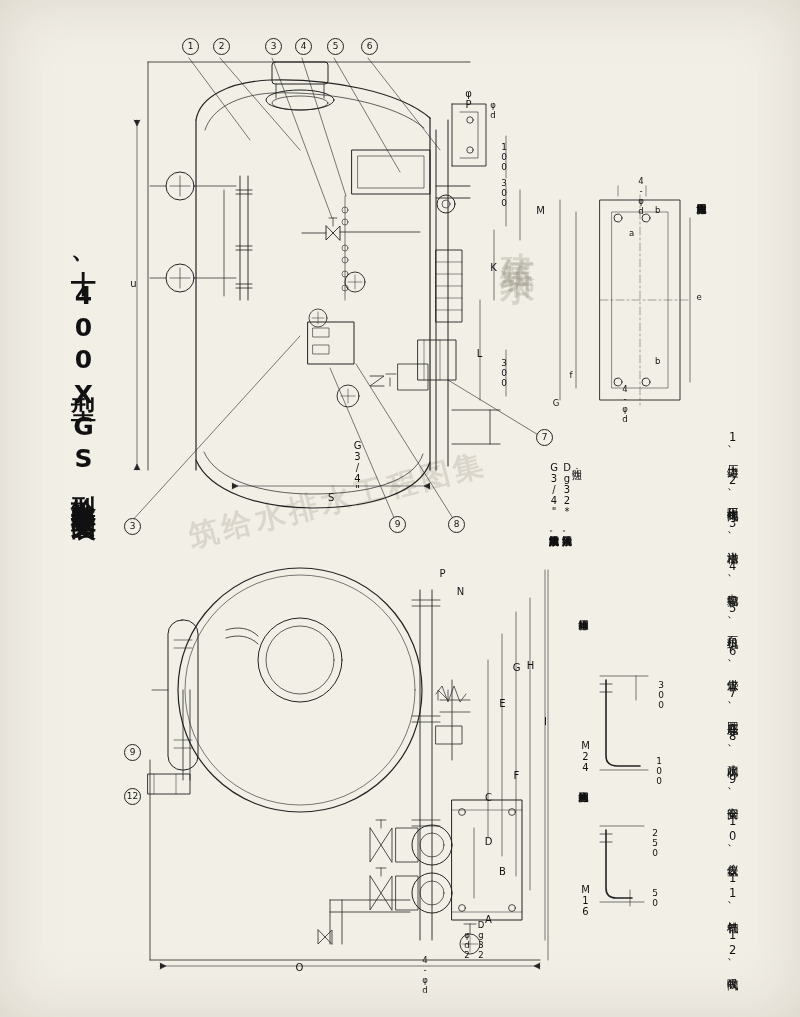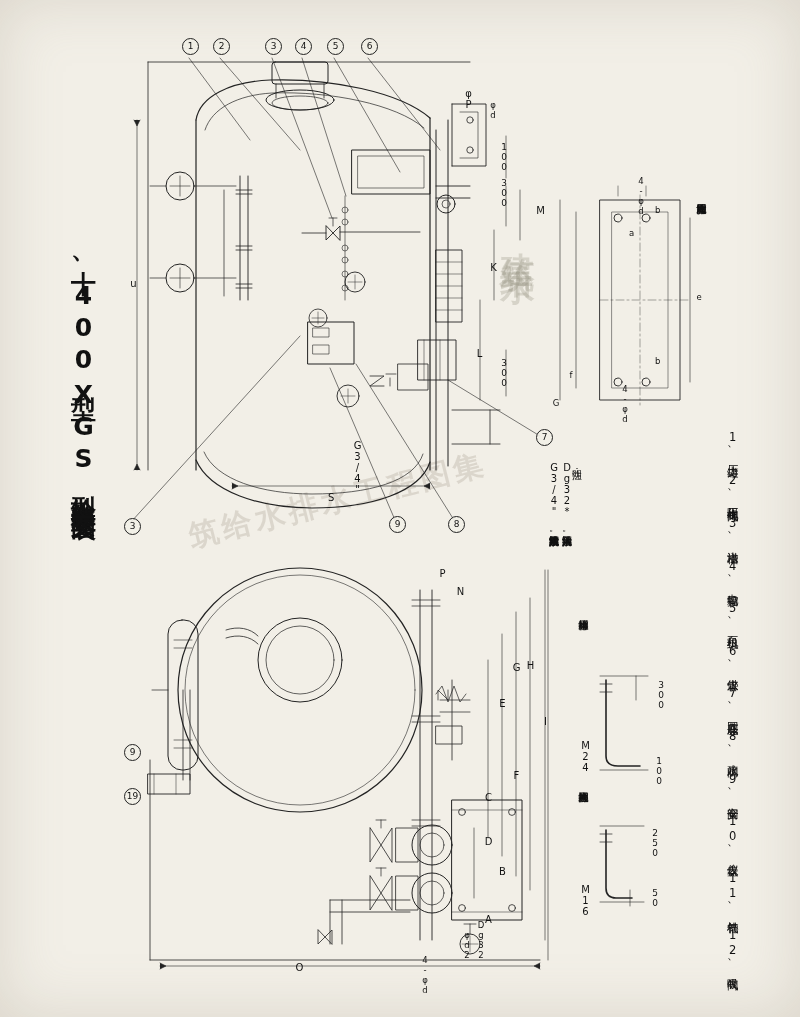--- a/index.html
+++ b/index.html
@@ -309,21 +309,21 @@
   <div class="balloon" style="left:213px;top:38px;">2</div>
   <div class="balloon" style="left:265px;top:38px;">3</div>
   <div class="balloon" style="left:295px;top:38px;">4</div>
   <div class="balloon" style="left:327px;top:38px;">5</div>
   <div class="balloon" style="left:361px;top:38px;">6</div>
   <div class="balloon" style="left:536px;top:429px;">7</div>
   <div class="balloon" style="left:448px;top:516px;">8</div>
   <div class="balloon" style="left:389px;top:516px;">9</div>
   <div class="balloon" style="left:124px;top:518px;">3</div>
   <div class="balloon" style="left:124px;top:744px;">9</div>
-  <div class="balloon" style="left:124px;top:788px;">19</div>
+  <div class="balloon" style="left:124px;top:788px;">12</div>
 
   <div class="vtext lbl" style="left:128px;top:278px;">u</div>
   <div class="htext lbl" style="left:328px;top:492px;">S</div>
   <div class="vtext dim" style="left:499px;top:178px;">300</div>
   <div class="vtext dim" style="left:499px;top:142px;">100</div>
   <div class="vtext dim" style="left:499px;top:358px;">300</div>
   <div class="vtext lbl" style="left:488px;top:262px;">K</div>
   <div class="vtext lbl" style="left:535px;top:205px;">M</div>
   <div class="vtext lbl" style="left:474px;top:348px;">L</div>
   <div class="vtext lbl" style="left:463px;top:88px;">φP</div>

